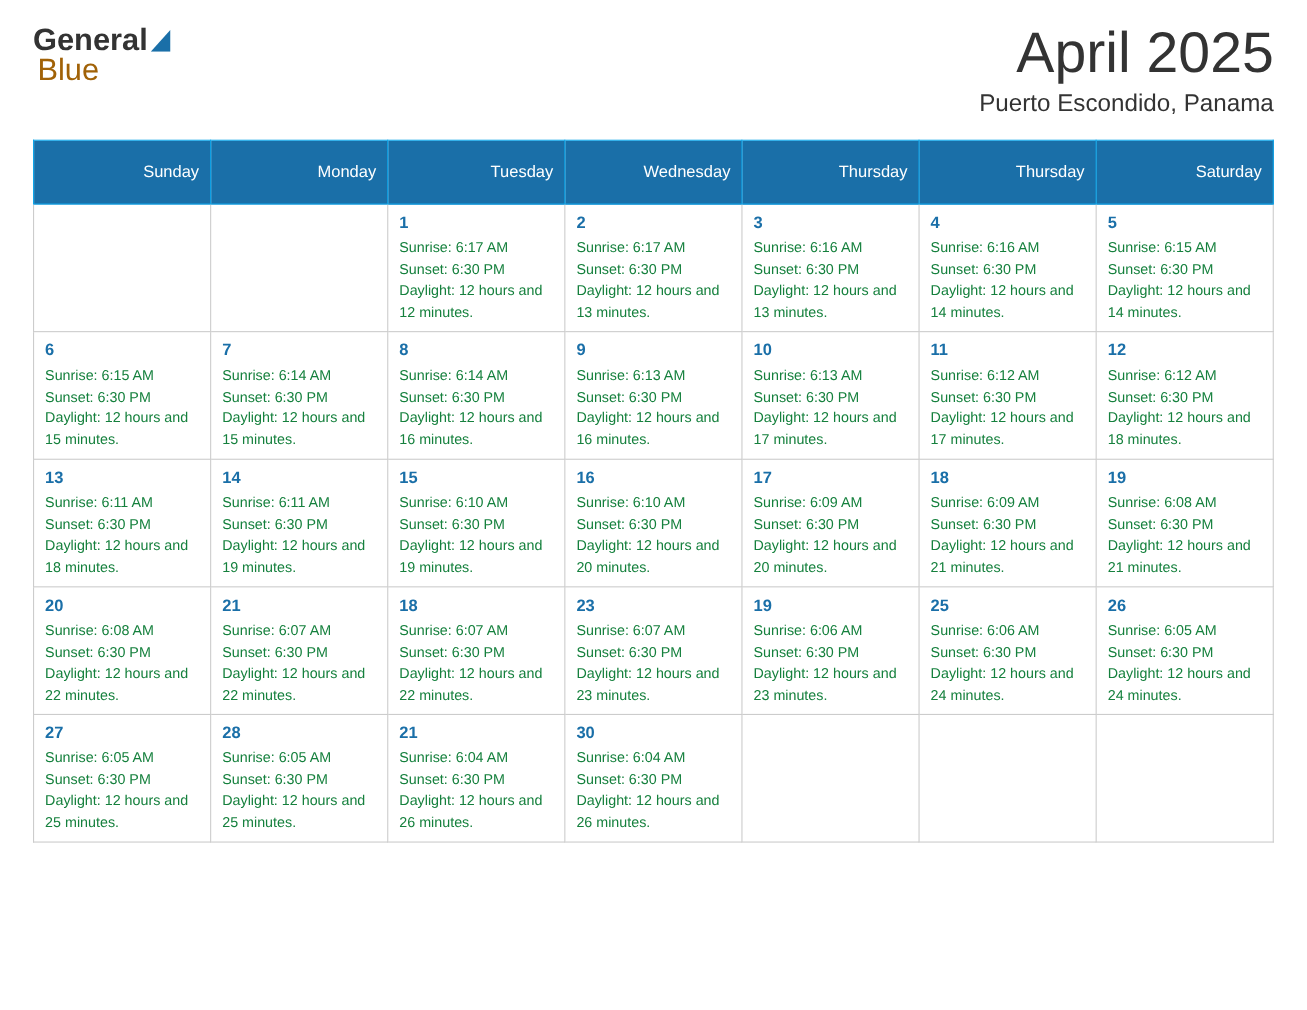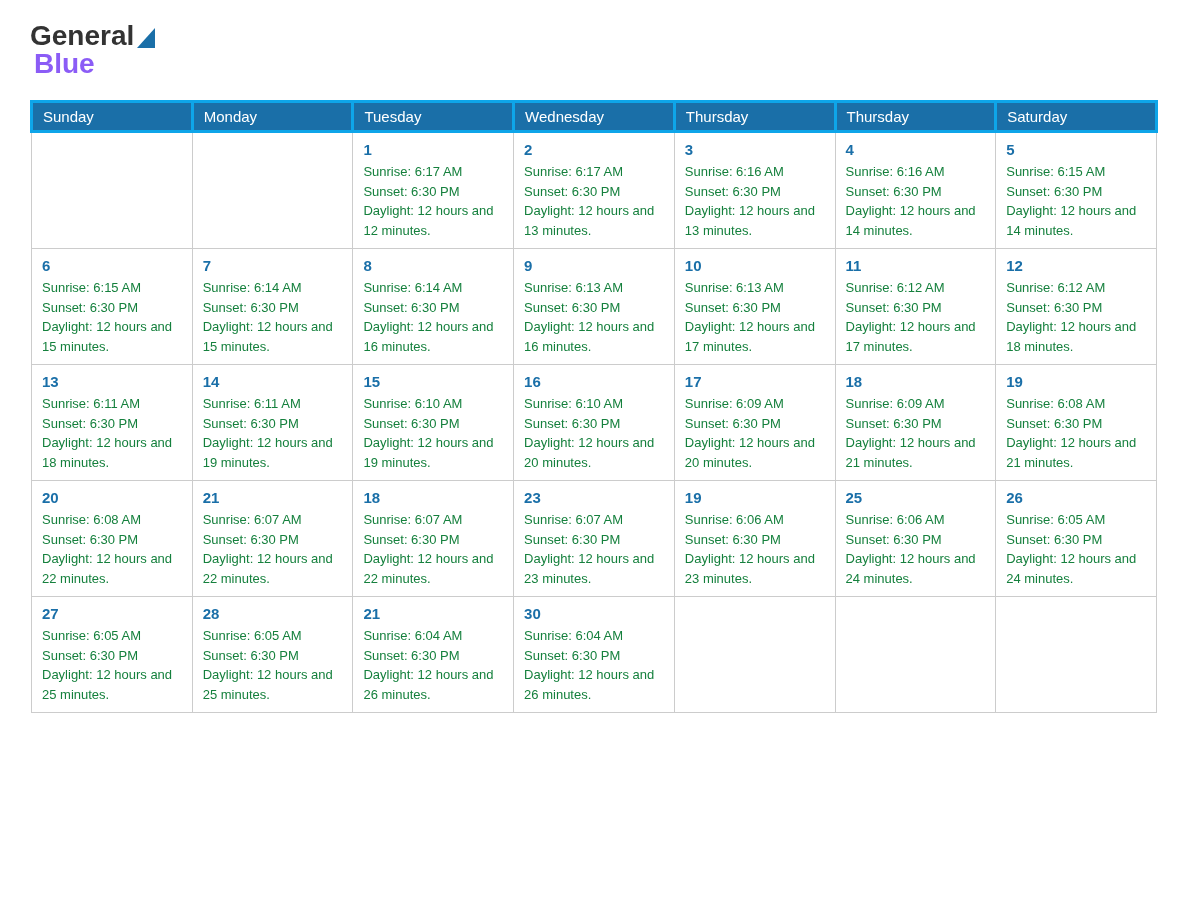--- a/index.html
+++ b/index.html
@@ -31,25 +31,25 @@
       color: #333;
       margin-top: 4px;
     }
     .calendar {
       width: 100%;
       border-collapse: collapse;
     }
     .calendar thead tr th {
       background-color: #1a6fa8;
       color: #fff;
-      padding: 5px 10px;
-      text-align: left;
+      padding: 20px 10px;
+      text-align: right;
       font-size: 15px;
       font-weight: normal;
-      border: 3px solid #0ea5e9;
+      border: 1px solid #0ea5e9;
     }
     .calendar tbody tr td {
       border: 1px solid #ccc;
       vertical-align: top;
       padding: 8px 10px;
       width: 14.28%;
       min-height: 100px;
       font-size: 13px;
       color: #333;
     }
@@ -91,22 +91,26 @@
   <div class="logo-wrapper">
     <div class="logo-line1">
       <span style="font-size:28px;font-weight:bold;color:#333;font-family:Arial,sans-serif;">General</span>
       <span style="display:inline-block;margin-left:3px;margin-top:2px;">
         <svg width="18" height="20" viewBox="0 0 18 20">
             <polygon points="0,20 18,20 18,0" fill="#1a6fa8"></polygon>
           </svg>
       </span>
     </div>
     <div class="logo-line2">
-      <span style="font-size:28px;font-weight:bold;color:#8b5cf6;font-family:Arial,sans-serif;">Blue</span>
+      <span style="font-size:28px;font-weight:normal;color:#a16207;font-family:Arial,sans-serif;">Blue</span>
     </div>
+  </div>
+  <div class="title-area">
+    <h1>April 2025</h1>
+    <h2>Puerto Escondido, Panama</h2>
   </div>
 </div>
 
 <table class="calendar">
   <thead>
     <tr>
     <th>Sunday</th>
         <th>Monday</th>
         <th>Tuesday</th>
         <th>Wednesday</th>

